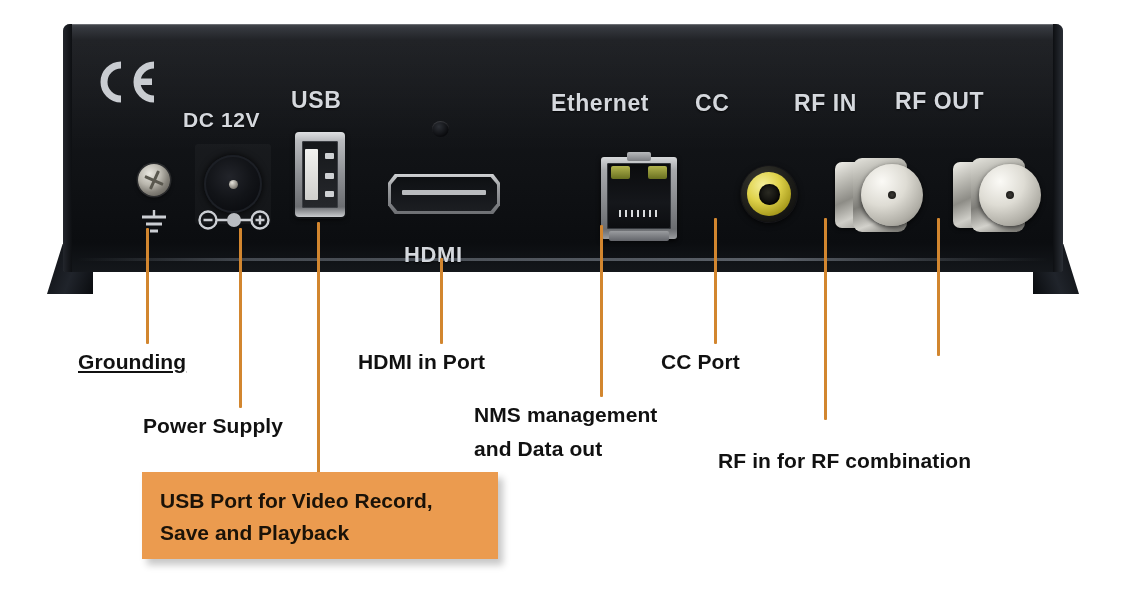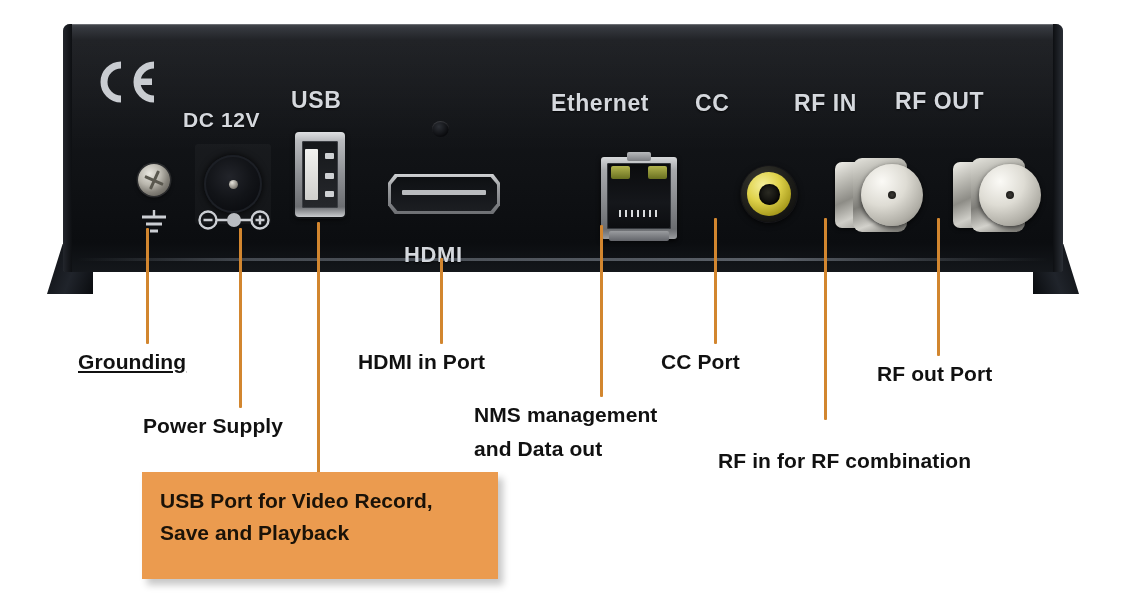--- a/index.html
+++ b/index.html
@@ -206,21 +206,21 @@
     position:absolute;color:#111111;font-weight:bold;font-size:21px;
     line-height:27px;white-space:nowrap;letter-spacing:.1px;
   }
   .label.two-line{white-space:normal;line-height:34px;}
 
   .hlbox{
     position:absolute;
     background:#eb9b4f;
     color:#1a1208;
     font-weight:bold;font-size:21px;line-height:32px;
-    padding:13px 16px 30px 18px;
+    padding:13px 16px 10px 18px;
     box-shadow:5px 6px 7px rgba(0,0,0,.22);
   }
 </style>
 </head>
 <body>
 
 <div id="stage">
 
   <div class="device">
 
@@ -340,20 +340,19 @@
 
   <div class="label two-line" style="left:474px;top:398px;width:250px;">
     <div>NMS management</div>
     <div>and Data out</div>
   </div>
 
   <div class="label" style="left:661px;top:348px;">CC Port</div>
 
   <div class="label" style="left:718px;top:435px;margin-top:12px;">RF in for RF combination</div>
 
-  <div class="label" style="left:877px;top:360px;">RF out Port</div>
 
   <div class="hlbox" style="left:142px;top:472px;width:322px;">
     <div>USB Port for Video Record,</div>
     <div>Save and Playback</div>
   </div>
 
 </div>
 
 </body></html>

